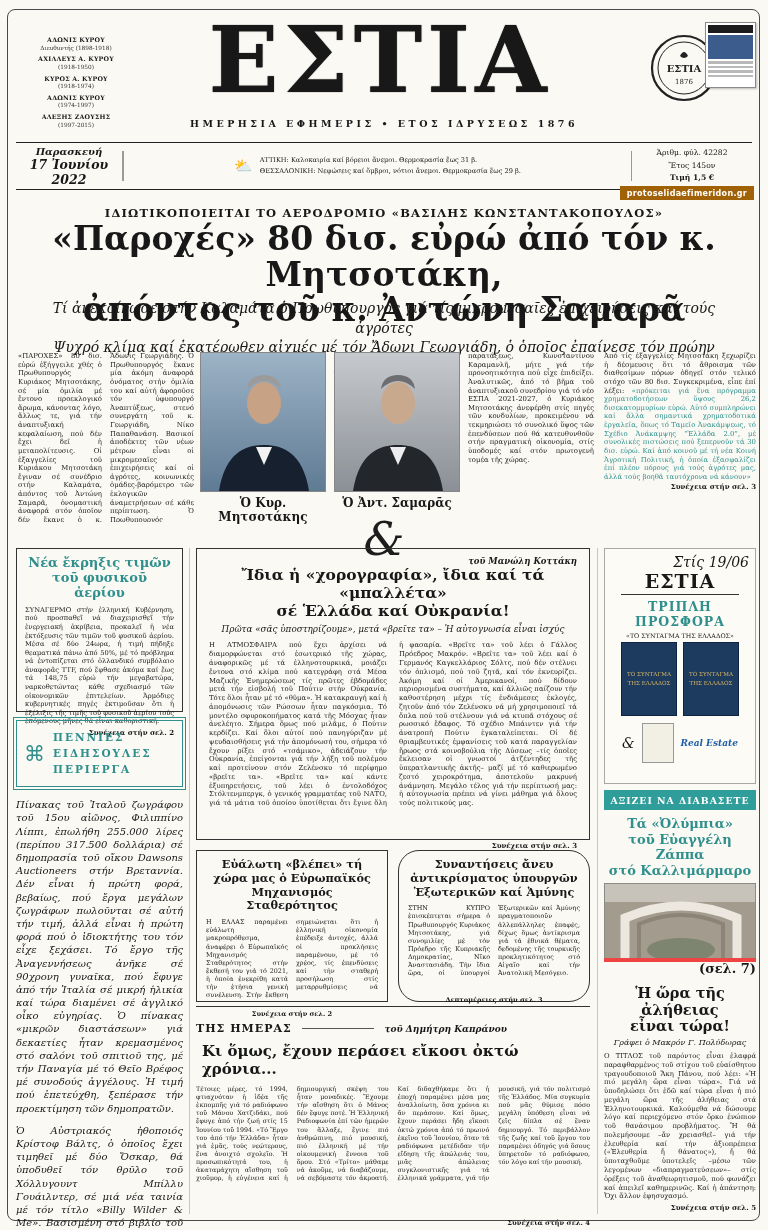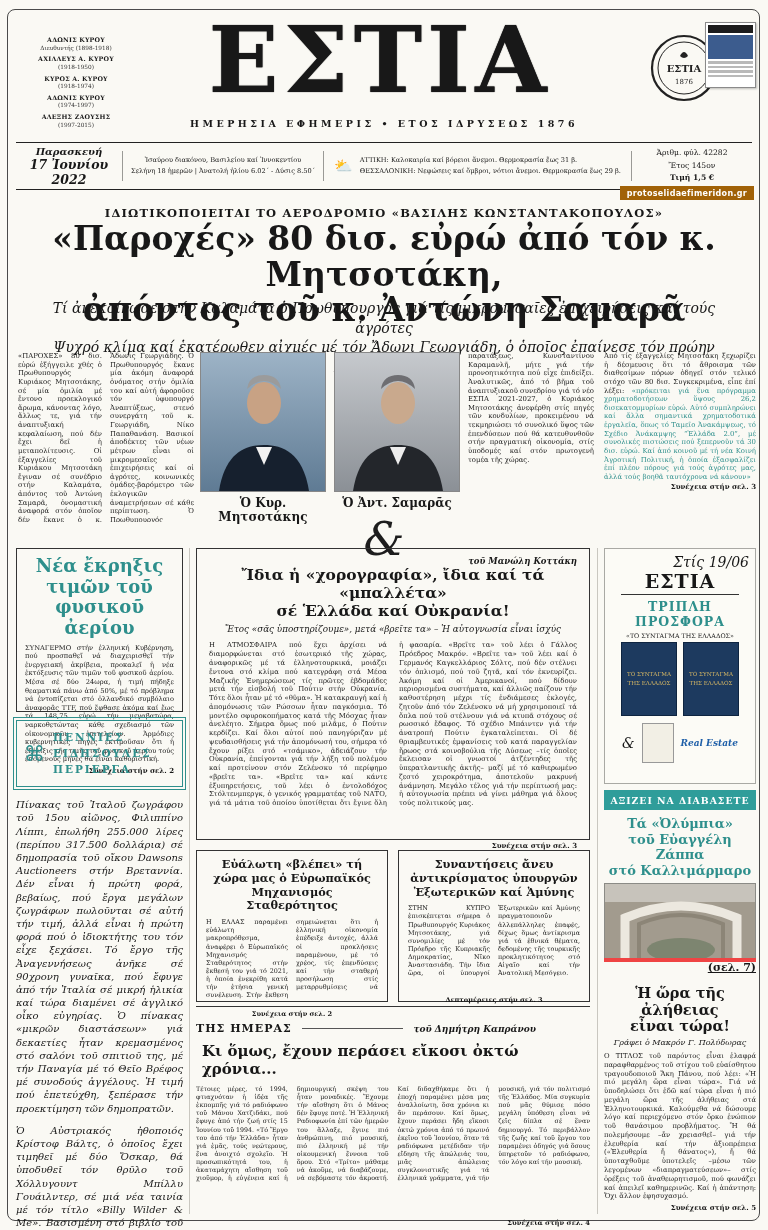--- a/index.html
+++ b/index.html
@@ -68,41 +68,41 @@
   .photo svg { position:absolute; bottom:0; left:0; }
   .captions { position:absolute; left:200px; top:496px; width:260px; display:flex; gap:8px; }
   .captions div { width:126px; text-align:center; font-size:12px; font-weight:bold; }
   .amp { position:absolute; left:0; right:0; top:512px; text-align:center;
          font-size:46px; font-style:italic; color:#1d1d1d; }
   .vrule { position:absolute; top:548px; height:666px; width:1px; background:#c9c7c0; }
 
   
   .gasbox { position:absolute; left:16px; top:548px; width:167px; height:164px;
             border:1px solid #333; padding:7px 8px; }
-  .gas-title { color:#2e8f8c; font-weight:bold; font-size:18px; text-align:center;
+  .gas-title { color:#2e8f8c; font-weight:bold; font-size:13px; text-align:center;
                line-height:1.15; margin-bottom:5px; }
   .box-body { font-size:6.7px; line-height:1.28; text-align:justify; }
   .pennies { position:absolute; left:16px; top:720px; width:167px; }
   .pen-head { border:1px solid #2e8f8c; outline:1px solid #2e8f8c; outline-offset:2px;
               padding:9px 7px; display:flex; align-items:center; gap:8px; margin-bottom:11px; }
   .pen-orn { color:#2e8f8c; font-size:21px; font-family:"DejaVu Sans",sans-serif; }
   .pen-words { color:#2e8f8c; font-weight:bold; font-size:10.5px; letter-spacing:2px; line-height:1.5; }
   .pen-item { font-size:10px; line-height:1.32; text-align:justify; font-style:italic; margin-bottom:9px; }
 
   
   .kotbox { position:absolute; left:196px; top:548px; width:394px; height:292px;
             border:1px solid #333; padding:7px 12px; }
   .kot-byline { text-align:right; font-size:8.5px; font-weight:bold; font-style:italic; }
   .kot-headline { text-align:center; font-weight:bold; font-size:15.5px; line-height:1.15; }
   .kot-sub { text-align:center; font-style:italic; font-size:8.8px; margin:5px 0 7px; }
   .kot-body { font-size:6.9px; line-height:1.27; text-align:justify;
               column-count:2; column-gap:12px; height:198px; overflow:hidden; }
   .smallbox { position:absolute; top:850px; width:192px; height:152px;
               border:1px solid #333; padding:7px 9px; }
-  #esm  { left:196px; } #meet { left:398px; }
+  #esm  { left:196px; } #meet { left:398px;border-radius:21px; }
   .sb-headline { text-align:center; font-weight:bold; font-size:11.3px; line-height:1.22; margin-bottom:5px; }
   .sb-body { font-size:6.4px; line-height:1.27; text-align:justify;
              column-count:2; column-gap:8px; height:88px; overflow:hidden; }
   .sb-more { font-size:6.6px; font-weight:bold; text-align:center; margin-top:4px; }
 
   
   .promo { position:absolute; left:604px; top:548px; width:152px; height:236px;
            border:1px solid #a9a9a4; padding:5px 6px; text-align:center; background:#fcfbf6; }
   .promo-date { font-style:italic; font-size:14px; text-align:right; }
   .promo-logo { font-weight:bold; font-size:19px; letter-spacing:1px;
@@ -116,32 +116,32 @@
   .promo-bottom { display:flex; align-items:center; justify-content:center; gap:7px; margin-top:7px; }
   .promo-amp { font-size:14px; font-style:italic; }
   .cover-sm { width:32px; height:40px; background:#f2efe5; border:1px solid #999; }
   .re-label { color:#1f5fa8; font-weight:bold; font-style:italic; font-size:9px; }
   .axizei { position:absolute; left:604px; top:790px; width:152px; height:20px; background:#2f9d9a;
             color:#fff; font-weight:bold; font-size:9.3px; letter-spacing:1px;
             display:flex; align-items:center; justify-content:center; }
   .zappas { position:absolute; left:604px; top:816px; width:152px; }
   .zap-headline { color:#2e8f8c; font-weight:bold; font-size:13px; text-align:center; line-height:1.2; }
   .zap-photo { margin-top:5px; width:152px; height:76px; border:1px solid #8b8b86; overflow:hidden; }
-  .zap-page { text-align:right; font-size:11px; font-weight:bold; margin-top:2px;text-decoration:underline; }
+  .zap-page { text-align:right; font-size:13px; font-weight:bold; margin-top:2px; }
   .poly { position:absolute; left:604px; top:958px; width:152px; border-top:4px solid #ef4444; padding-top:23px; }
   .poly-headline { font-weight:bold; font-size:14.5px; text-align:center; line-height:1.15; }
   .poly-byline { text-align:center; font-style:italic; font-size:8px; margin:3px 0 5px; }
   .poly-body { font-size:6.8px; line-height:1.29; text-align:justify; }
 
   
   .imeras { position:absolute; left:196px; top:1006px; width:394px; }
   .im-head { display:flex; align-items:center; border-top:1px solid #333; padding-top:15px; }
   .im-section { font-weight:bold; font-size:11px; letter-spacing:1px; }
   .im-rule { flex:1; height:1px; background:#555; margin:0 10px; }
-  .im-byline { font-style:italic; font-weight:bold; font-size:9px; margin-right:54px; }
+  .im-byline { font-style:italic; font-weight:bold; font-size:9px; margin-right:83px; }
   .im-headline { font-weight:bold; font-size:15px; margin:7px 0 7px 6px; }
   .im-body { font-size:6.3px; line-height:1.29; text-align:justify;
              column-count:4; column-gap:9px; height:132px; overflow:hidden; }
   .im-more { font-weight:bold; font-size:6.8px; text-align:right; margin-top:2px; }
 </style>
 </head>
 <body>
 
 <div class="page">
   <div class="frame"></div>
@@ -190,24 +190,20 @@
       <div class="t-line"></div>
       <div class="t-line"></div>
   </div>
 
   <div class="infobar">
     <div class="ib-cell ib-date">
       <div class="day">Παρασκευή</div>
       <div class="full">17 Ἰουνίου 2022</div>
     </div>
     <div class="ib-sep"></div>
-    <div class="ib-cell ib-saints">
-      <div>Ἰσαύρου διακόνου, Βασιλείου καί Ἰννοκεντίου</div>
-      <div>Σελήνη 18 ἡμερῶν | Ἀνατολή ἡλίου 6.02΄ - Δύσις 8.50΄</div>
-    </div>
     <div class="ib-sep"></div>
     <div class="ib-cell ib-weather">
       <span class="sun">⛅</span>
       <div class="lines">
         <div>ΑΤΤΙΚΗ: Καλοκαιρία καί βόρειοι ἄνεμοι. Θερμοκρασία ἕως 31 β.</div>
         <div>ΘΕΣΣΑΛΟΝΙΚΗ: Νεφώσεις καί ὄμβροι, νότιοι ἄνεμοι. Θερμοκρασία ἕως 29 β.</div>
       </div>
     </div>
     <div class="ib-sep"></div>
     <div class="ib-cell ib-issue">
@@ -283,21 +279,21 @@
     <div class="pen-item">Πίνακας τοῦ Ἰταλοῦ ζωγράφου τοῦ 15ου αἰῶνος, Φιλιππίνο Λίππι, ἐπωλήθη 255.000 λίρες (περίπου 317.500 δολλάρια) σέ δημοπρασία τοῦ οἴκου Dawsons Auctioneers στήν Βρεταννία. Δέν εἶναι ἡ πρώτη φορά, βεβαίως, πού ἔργα μεγάλων ζωγράφων πωλοῦνται σέ αὐτή τήν τιμή, ἀλλά εἶναι ἡ πρώτη φορά πού ὁ ἰδιοκτήτης του τόν εἶχε ξεχάσει. Τό ἔργο τῆς Ἀναγεννήσεως ἀνῆκε σέ 90χρονη γυναῖκα, πού ἔφυγε ἀπό τήν Ἰταλία σέ μικρή ἡλικία καί τώρα διαμένει σέ ἀγγλικό οἶκο εὐγηρίας. Ὁ πίνακας «μικρῶν διαστάσεων» γιά δεκαετίες ἦταν κρεμασμένος στό σαλόνι τοῦ σπιτιοῦ της, μέ τήν Παναγία μέ τό Θεῖο Βρέφος μέ συνοδούς ἀγγέλους. Ἡ τιμή πού ἐπετεύχθη, ξεπέρασε τήν προεκτίμηση τῶν δημοπρατῶν.</div>
     <div class="pen-item">Ὁ Αὐστριακός ἠθοποιός Κρίστοφ Βάλτς, ὁ ὁποῖος ἔχει τιμηθεῖ μέ δύο Ὄσκαρ, θά ὑποδυθεῖ τόν θρῦλο τοῦ Χόλλυγουντ Μπίλλυ Γουάιλντερ, σέ μιά νέα ταινία μέ τόν τίτλο «Billy Wilder &amp; Me». Βασισμένη στό βιβλίο τοῦ Τζόναθαν Κόου καί σέ σκηνοθεσία τοῦ Στήβεν Φρήαρς, ἡ ταινία τοποθετεῖται τό 1977, μέ μιά ξεχασμένη δόξα τοῦ Χόλλυγουντ στά δύσκολα χρόνια, καθώς ὁ σκηνοθέτης γυρίζει στήν Ἑλλάδα τήν ταινία «Φεντόρα». Ὁ Γουάιλντερ, δημιουργός τῶν «Μερικοί τό προτιμοῦν καυτό» καί ἄλλων σπουδαίων ταινιῶν, ὑπῆρξε ἕνα ἀπό τά μεγαλύτερα ὀνόματα τοῦ συστήματος τῶν στούντιο. Συμπαραγωγοί τῆς ταινίας εἶναι ἑταιρεῖες ἀπό πέντε χῶρες, μέ γυρίσματα πού ξεκινοῦν τό 2023 στήν Ἑλλάδα.</div>
   </div>
 
   <div class="kotbox">
     <div class="kot-byline">τοῦ Μανώλη Κοττάκη</div>
     <div class="kot-headline">
       <div>Ἴδια ἡ «χορογραφία», ἴδια καί τά «μπαλλέτα»</div>
       <div>σέ Ἑλλάδα καί Οὐκρανία!</div>
     </div>
-    <div class="kot-sub">Ἔτος «σᾶς ὑποστηρίζουμε», μετά «βρεῖτε τα» – Ἡ αὐτογνωσία εἶναι ἰσχύς</div>
+    <div class="kot-sub">Πρῶτα «σᾶς ὑποστηρίζουμε», μετά «βρεῖτε τα» – Ἡ αὐτογνωσία εἶναι ἰσχύς</div>
     <div class="kot-body">Η ΑΤΜΟΣΦΑΙΡΑ πού ἔχει ἀρχίσει νά διαμορφώνεται στό ἐσωτερικό τῆς χώρας, ἀναφορικῶς μέ τά ἑλληνοτουρκικά, μοιάζει ἔντονα στό κλίμα πού κατεγράφη στά Μέσα Μαζικῆς Ἐνημερώσεως τίς πρῶτες ἑβδομάδες μετά τήν εἰσβολή τοῦ Πούτιν στήν Οὐκρανία. Τότε ὅλοι ἦταν μέ τό «θῦμα». Ἡ κατακραυγή καί ἡ ἀπομόνωσις τῶν Ρώσσων ἦταν παγκόσμια. Τό μοντέλο σφυροκοπήματος κατά τῆς Μόσχας ἦταν ἀνελέητο. Σήμερα ὅμως πού μιλᾶμε, ὁ Πούτιν κερδίζει. Καί ὅλοι αὐτοί πού πανηγύριζαν μέ ψευδαισθήσεις γιά τήν ἀπομόνωσή του, σήμερα τό ἔχουν ρίξει στό «τσάμικο», ἀδειάζουν τήν Οὐκρανία, ἐπείγονται γιά τήν λήξη τοῦ πολέμου καί προτείνουν στόν Ζελένσκυ τό περίφημο «βρεῖτε τα». «Βρεῖτε τα» καί κάντε ἐξυπηρετήσεις, τοῦ λέει ὁ ἐντολοδόχος Στόλτενμπεργκ, ὁ γενικός γραμματέας τοῦ ΝΑΤΟ, γιά τά μάτια τοῦ ὁποίου ὑποτίθεται ὅτι ἔγινε ὅλη ἡ φασαρία. «Βρεῖτε τα» τοῦ λέει ὁ Γάλλος Πρόεδρος Μακρόν. «Βρεῖτε τα» τοῦ λέει καί ὁ Γερμανός Καγκελλάριος Σόλτς, πού δέν στέλνει τόν ὁπλισμό, πού τοῦ ζητᾶ, καί τόν ἐκνευρίζει. Ἀκόμη καί οἱ Ἀμερικανοί, πού δίδουν περιορισμένα συστήματα, καί ἀλλιῶς παίζουν τήν καθυστέρηση μέχρι τίς ἐνδιάμεσες ἐκλογές, ζητοῦν ἀπό τόν Ζελένσκυ νά μή χρησιμοποιεῖ τά ὅπλα πού τοῦ στέλνουν γιά νά κτυπᾶ στόχους σέ ρωσσικό ἔδαφος. Τό σχέδιο Μπάιντεν γιά τήν ἀνατροπή Πούτιν ἐγκαταλείπεται. Οἱ δέ θριαμβευτικές ἐμφανίσεις τοῦ κατά παραγγελίαν ἥρωος στά κοινοβούλια τῆς Δύσεως –τίς ὁποῖες ἔκλεισαν οἱ γνωστοί ἀτζέντηδες τῆς ὑπερατλαντικῆς ἀκτῆς– μαζί μέ τό καθιερωμένο ζεστό χειροκρότημα, ἀποτελοῦν μακρυνή ἀνάμνηση. Μεγάλο τέλος γιά τήν περίπτωσή μας: ἡ αὐτογνωσία πρέπει νά γίνει μάθημα γιά ὅλους τούς πολιτικούς μας.</div>
     <div class="more">Συνέχεια στήν σελ. 3</div>
   </div>
 
   <div id="esm" class="smallbox">
     <div class="sb-headline">Εὐάλωτη «βλέπει» τή χώρα μας ὁ Εὐρωπαϊκός Μηχανισμός Σταθερότητος</div>
     <div class="sb-body">Η ΕΛΛΑΣ παραμένει εὐάλωτη μακροπρόθεσμα, ἀναφέρει ὁ Εὐρωπαϊκός Μηχανισμός Σταθερότητος στήν ἔκθεσή του γιά τό 2021, ἡ ὁποία ἐνεκρίθη κατά τήν ἐτήσια γενική συνέλευση. Στήν ἔκθεση σημειώνεται ὅτι ἡ ἑλληνική οἰκονομία ἐπέδειξε ἀντοχές, ἀλλά οἱ προκλήσεις παραμένουν, μέ τό χρέος, τίς ἐπενδύσεις καί τήν σταθερή προσήλωση στίς μεταρρυθμίσεις νά εὑρίσκονται στό ἐπίκεντρο.</div>
     <div class="sb-more">Συνέχεια στήν σελ. 2</div>
   </div>
 

